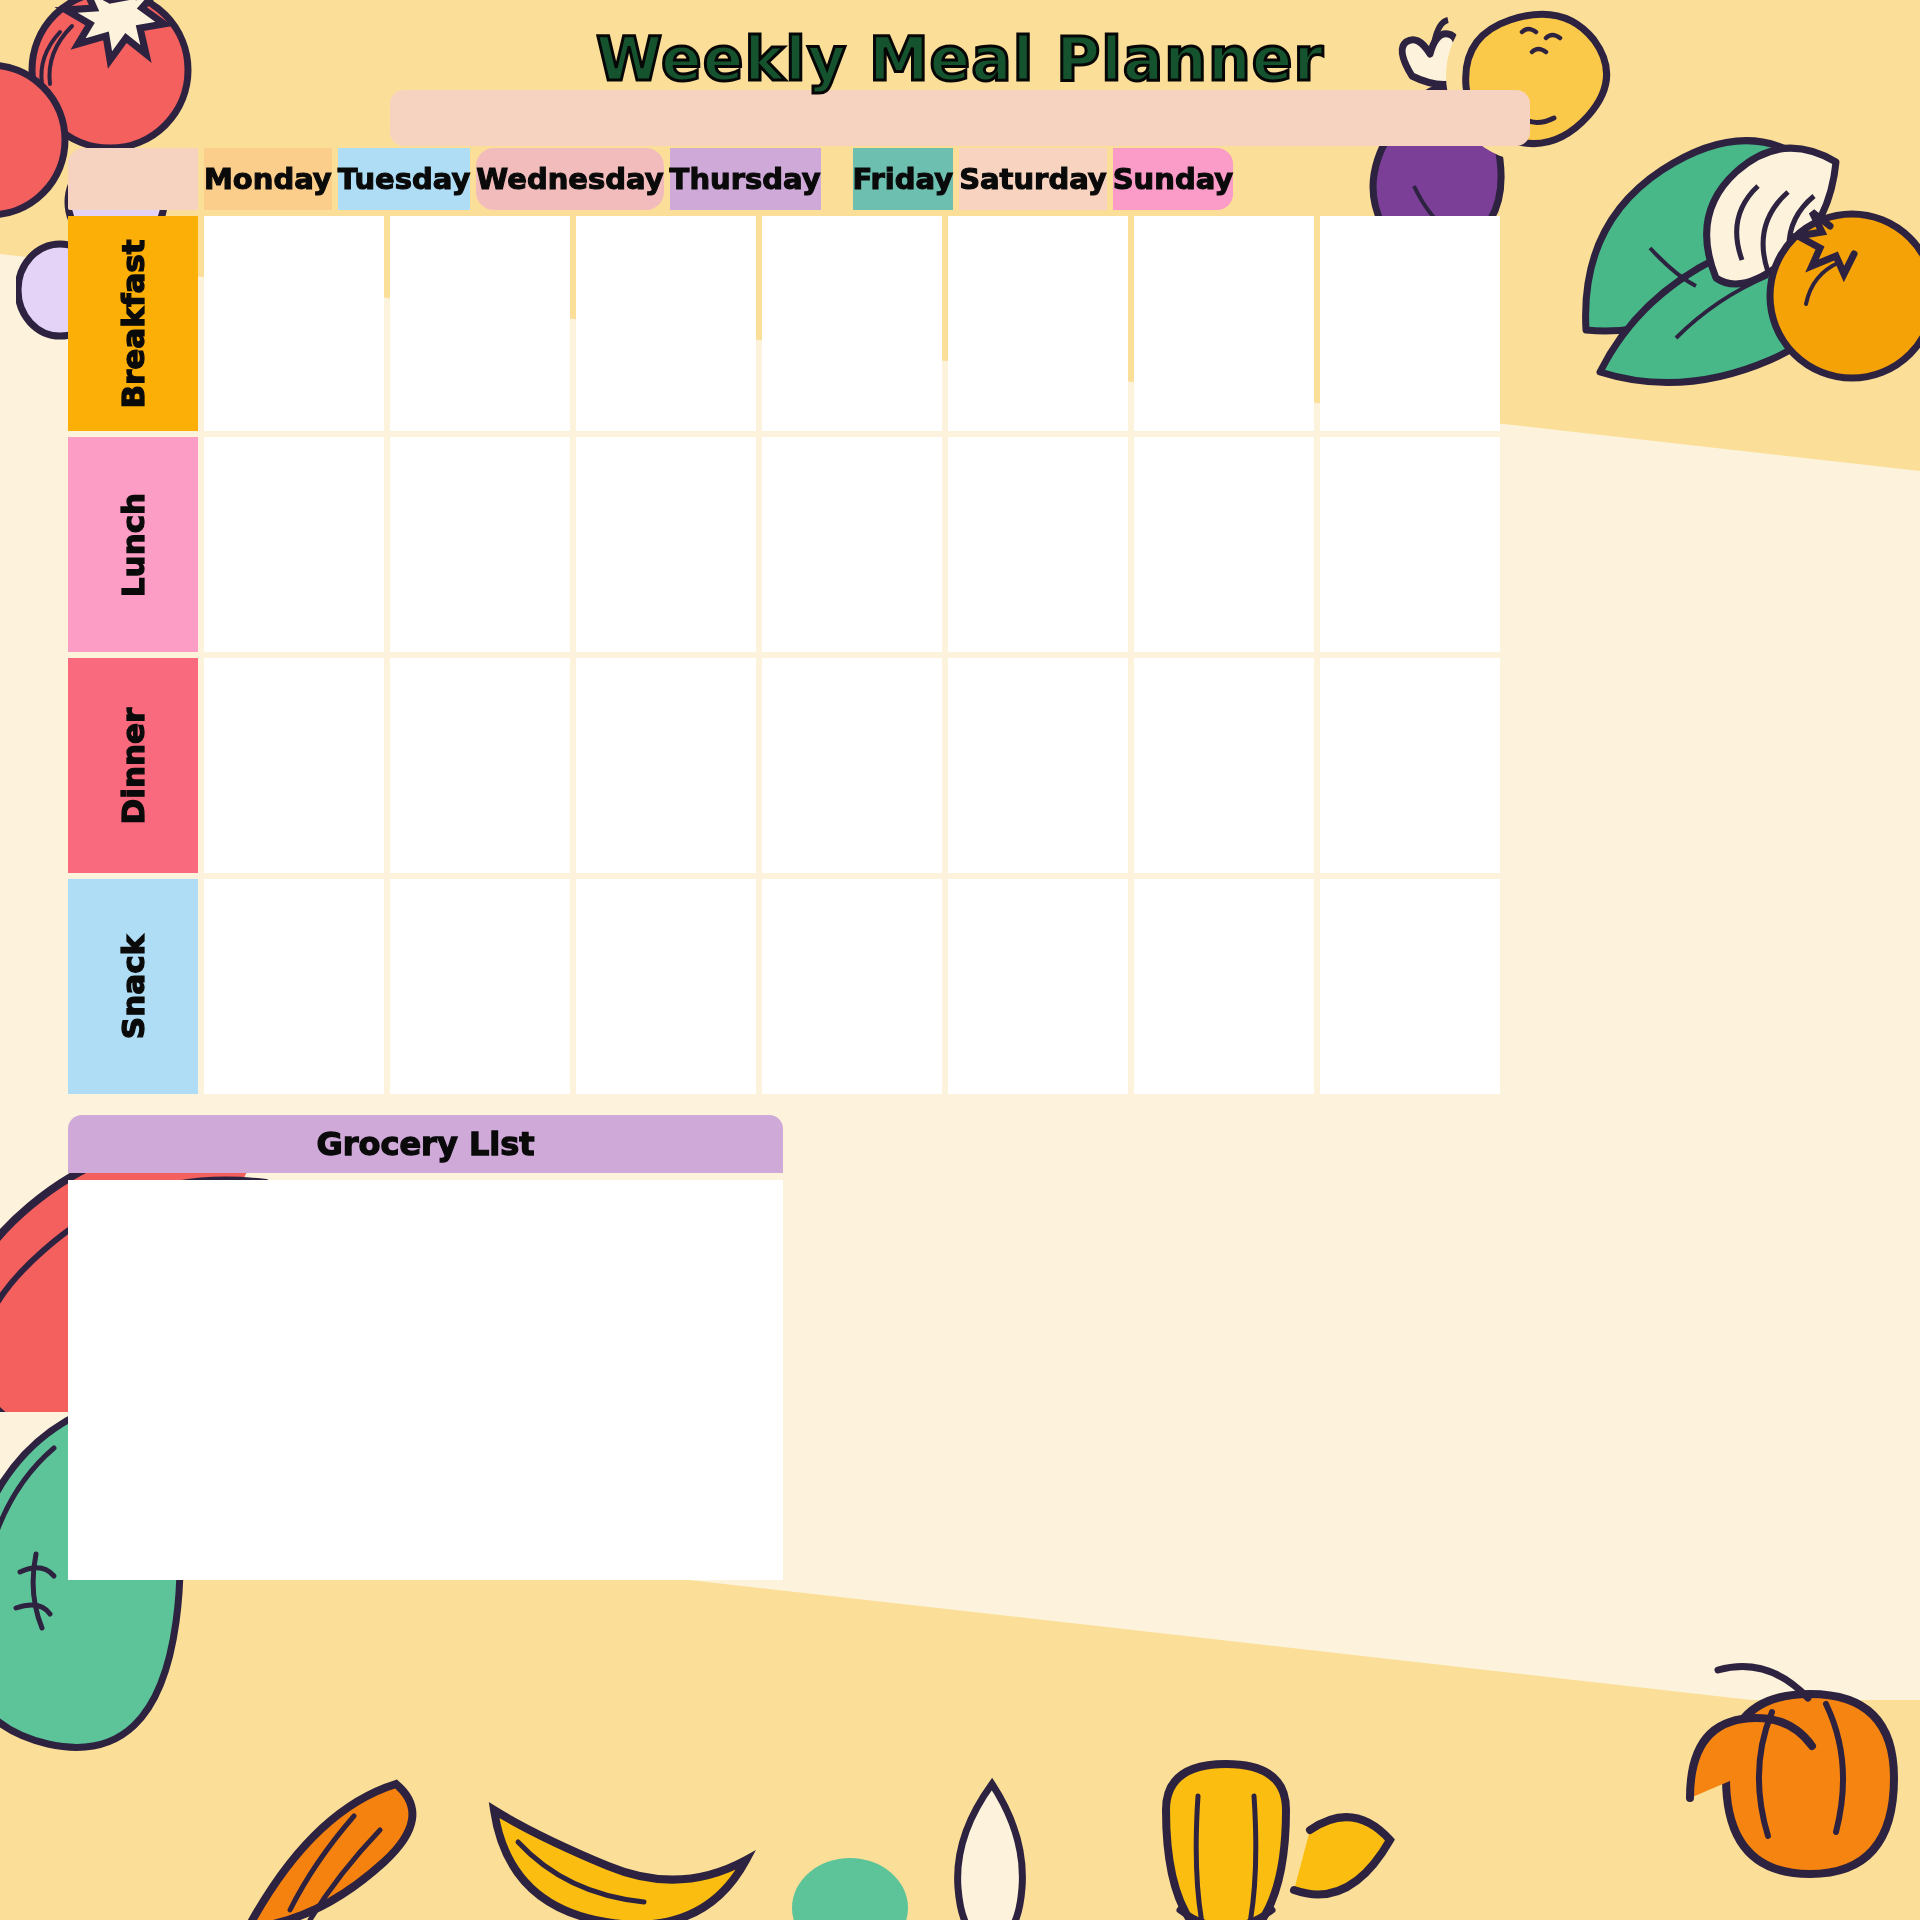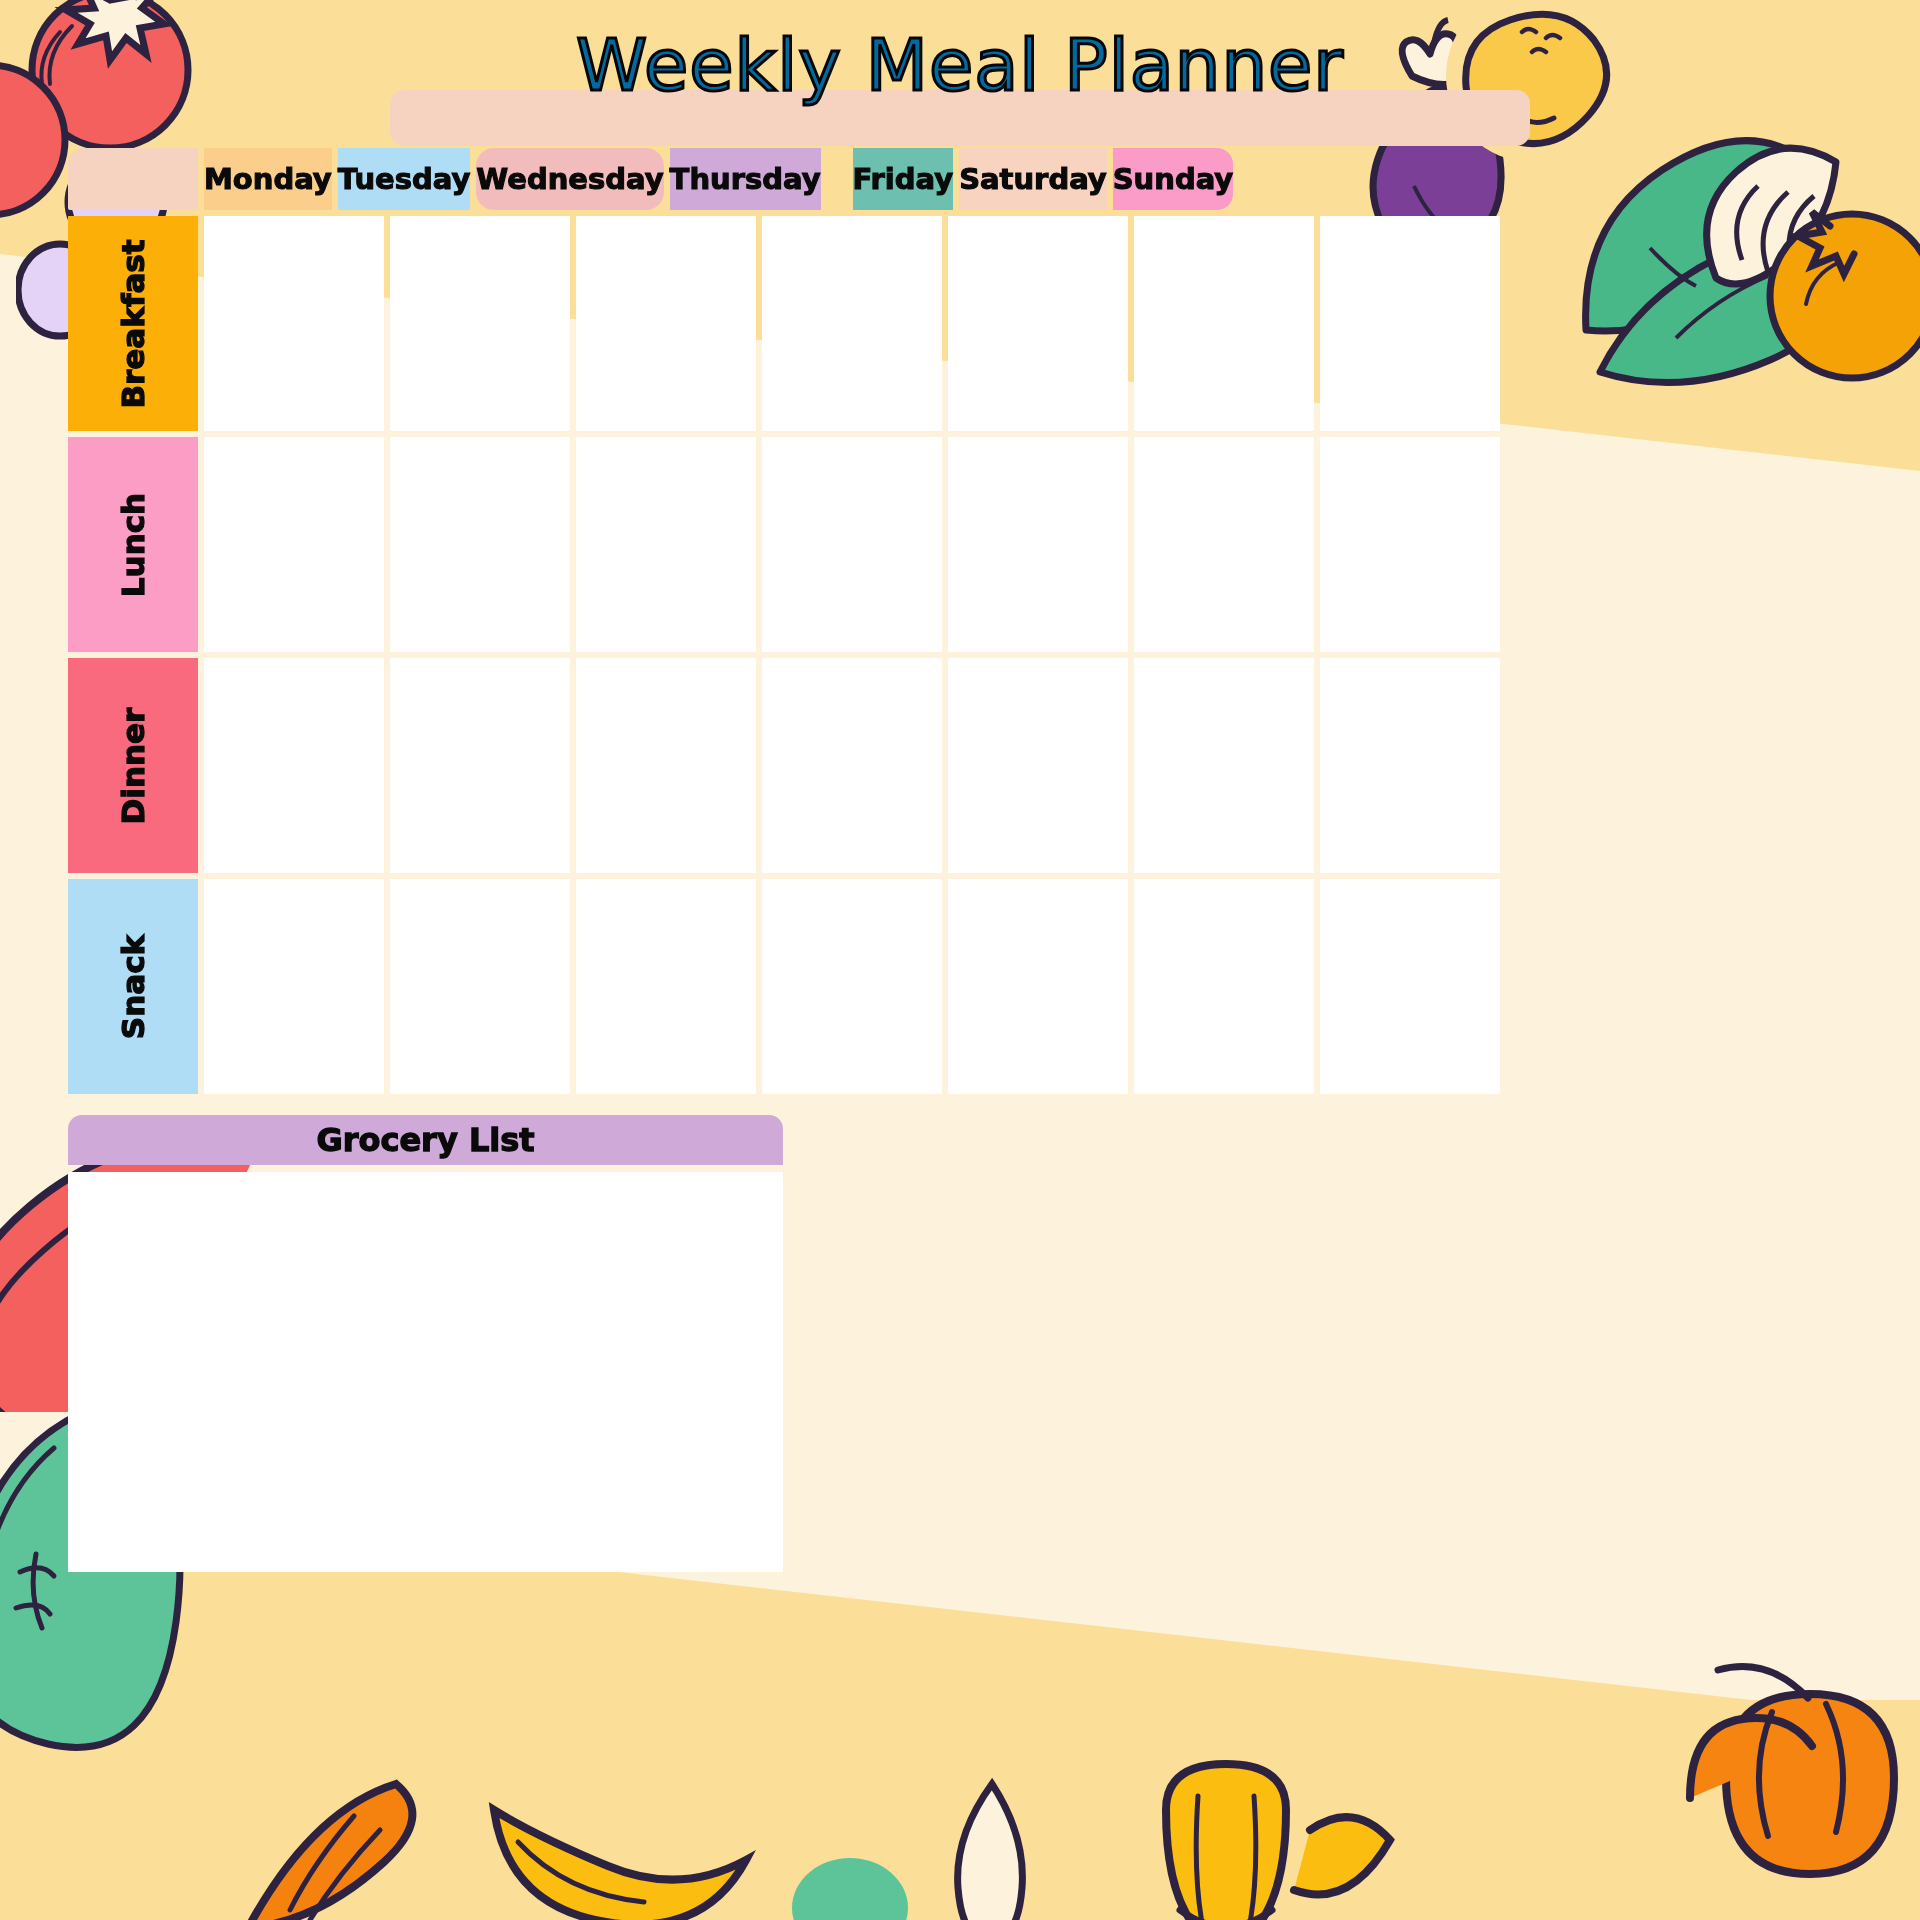--- a/index.html
+++ b/index.html
@@ -40,21 +40,21 @@
     position: absolute; left: 0; top: 28px; width: 1920px;
     text-align: center; z-index: 6;
   }
   #title-highlight {
     position: absolute; left: 50%; transform: translateX(-50%);
     top: 62px; width: 1140px; height: 56px;
     background: #F6D3C0; border-radius: 14px; z-index: -1;
   }
   #page-title {
     font-family: "DejaVu Sans", sans-serif;
-    font-size: 72px; font-weight: 400; color: #0369a1;
+    font-size: 60px; font-weight: 700; color: #14532d;
     letter-spacing: 1px; line-height: 1.05;
     -webkit-text-stroke: 3px #060606;
     position: relative;
   }
 
   
   #planner {
     position: absolute;
     left: 68px; top: 148px;
     width: 1432px;
@@ -106,21 +106,21 @@
   
   #bottom {
     position: absolute;
     left: 68px; top: 1115px;
     width: 1432px;
     display: flex; gap: 8px;
     z-index: 5;
   }
   .panel { flex: 1 1 0; }
   .panel-head {
-    height: 50px;
+    height: 58px;
     display: flex; align-items: center; justify-content: center;
     font-family: "DejaVu Sans", sans-serif;
     font-size: 32px; font-weight: 900; color: #0a0a0a;
     -webkit-text-stroke: 1.3px #0a0a0a;
     border-top-left-radius: 14px;
     border-top-right-radius: 14px;
   }
   .panel-body {
     height: 400px;
     background: #FFFFFF;

